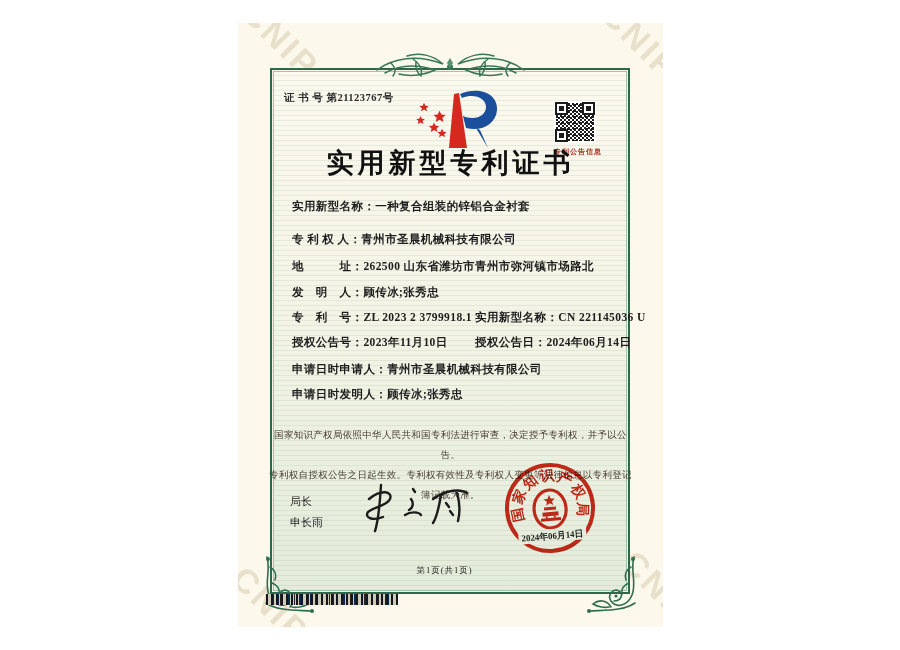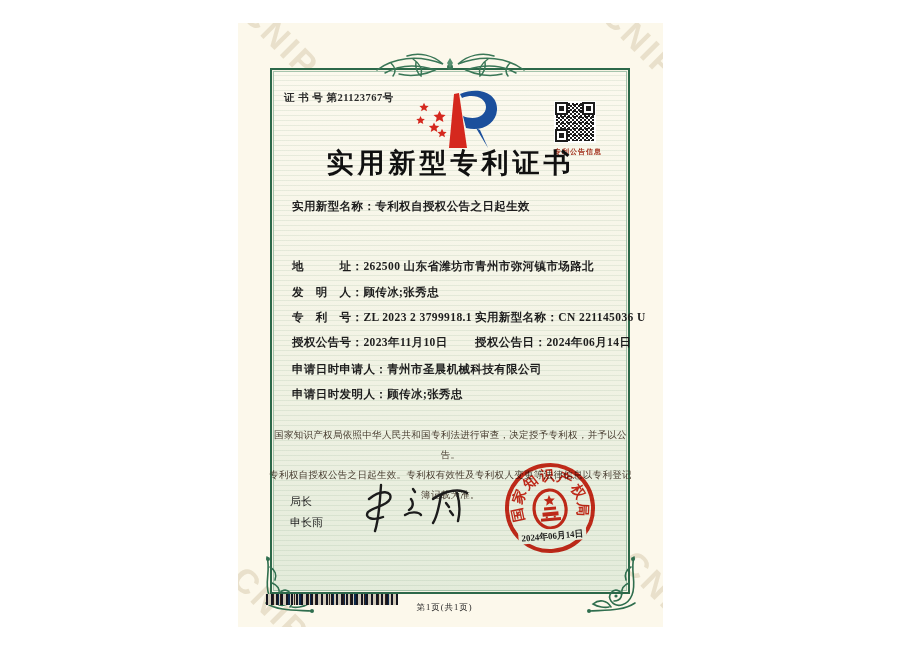--- a/index.html
+++ b/index.html
@@ -33,21 +33,21 @@
   .qr-label{margin-top:4px;font-size:7px;font-weight:bold;color:#a2301c;letter-spacing:1px;white-space:nowrap;}
   .row{left:54px;right:18px;font-size:11.5px;font-weight:600;color:#1d1d1d;letter-spacing:0.4px;white-space:nowrap;}
   .row .col2{position:absolute;left:183px;}
   .r1{top:176px}.r2{top:209px}.r3{top:236px}.r4{top:262px}
   .r5{top:287px}.r6{top:312px}.r7{top:339px}.r8{top:364px}
   .notice{left:28px;right:28px;top:402px;text-align:center;font-size:9.5px;line-height:20px;
           color:#463b2e;font-weight:400;letter-spacing:0.3px;}
   .director{left:52px;top:468px;font-size:11px;font-weight:normal;color:#1c1c1c;line-height:21px;}
   .signature{left:115px;top:452px;}
   .seal{left:264px;top:437px;transform:rotate(-5deg);mix-blend-mode:multiply;opacity:0.95;}
-  .footer{left:0;right:12px;top:542px;text-align:center;font-size:8.5px;color:#222;letter-spacing:1px;margin-top:37px;}
+  .footer{left:0;right:12px;top:542px;text-align:center;font-size:8.5px;color:#222;letter-spacing:1px;}
   .barcode{
     left:28px;top:571px;width:132px;height:11px;background-color:#cfc9b8;
     background-image:
       repeating-linear-gradient(90deg,#15151f 0 2px,transparent 2px 5px),
       repeating-linear-gradient(90deg,#30231a 0 1px,transparent 1px 7px),
       repeating-linear-gradient(90deg,#0e2a4a 0 2px,transparent 2px 11px);
   }
   .orn-top{left:135px;top:26px;}
   .fl-bl{left:22px;top:530px;}
   .fl-br{left:345px;top:530px;transform:scaleX(-1);}
@@ -149,21 +149,24 @@
         <rect x="3" y="30" width="9" height="9" fill="#ffffff"></rect>
         <rect x="5" y="32" width="5" height="5" fill="#1c1c1c"></rect>
       </g>
     </svg>
     <div class="qr-label">专利公告信息</div>
   </div>
 
   <div class="abs title">实用新型专利证书</div>
 
   <div class="abs row r1">
-    <span>实用新型名称：</span><span>专利权自授权公告之日起生效</span>
+    <span>实用新型名称：</span><span>一种复合组装的锌铝合金衬套</span>
+  </div>
+  <div class="abs row r2">
+    <span>专 利 权 人：</span><span>青州市圣晨机械科技有限公司</span>
   </div>
   <div class="abs row r3">
     <span>地　　　址：</span><span>262500 山东省潍坊市青州市弥河镇市场路北</span>
   </div>
   <div class="abs row r4">
     <span>发　明　人：</span><span>顾传冰;张秀忠</span>
   </div>
   <div class="abs row r5">
     <span>专　利　号：</span><span>ZL 2023 2 3799918.1</span>
     <span class="col2"><span>实用新型名称：</span><span>CN 221145036 U</span></span>

